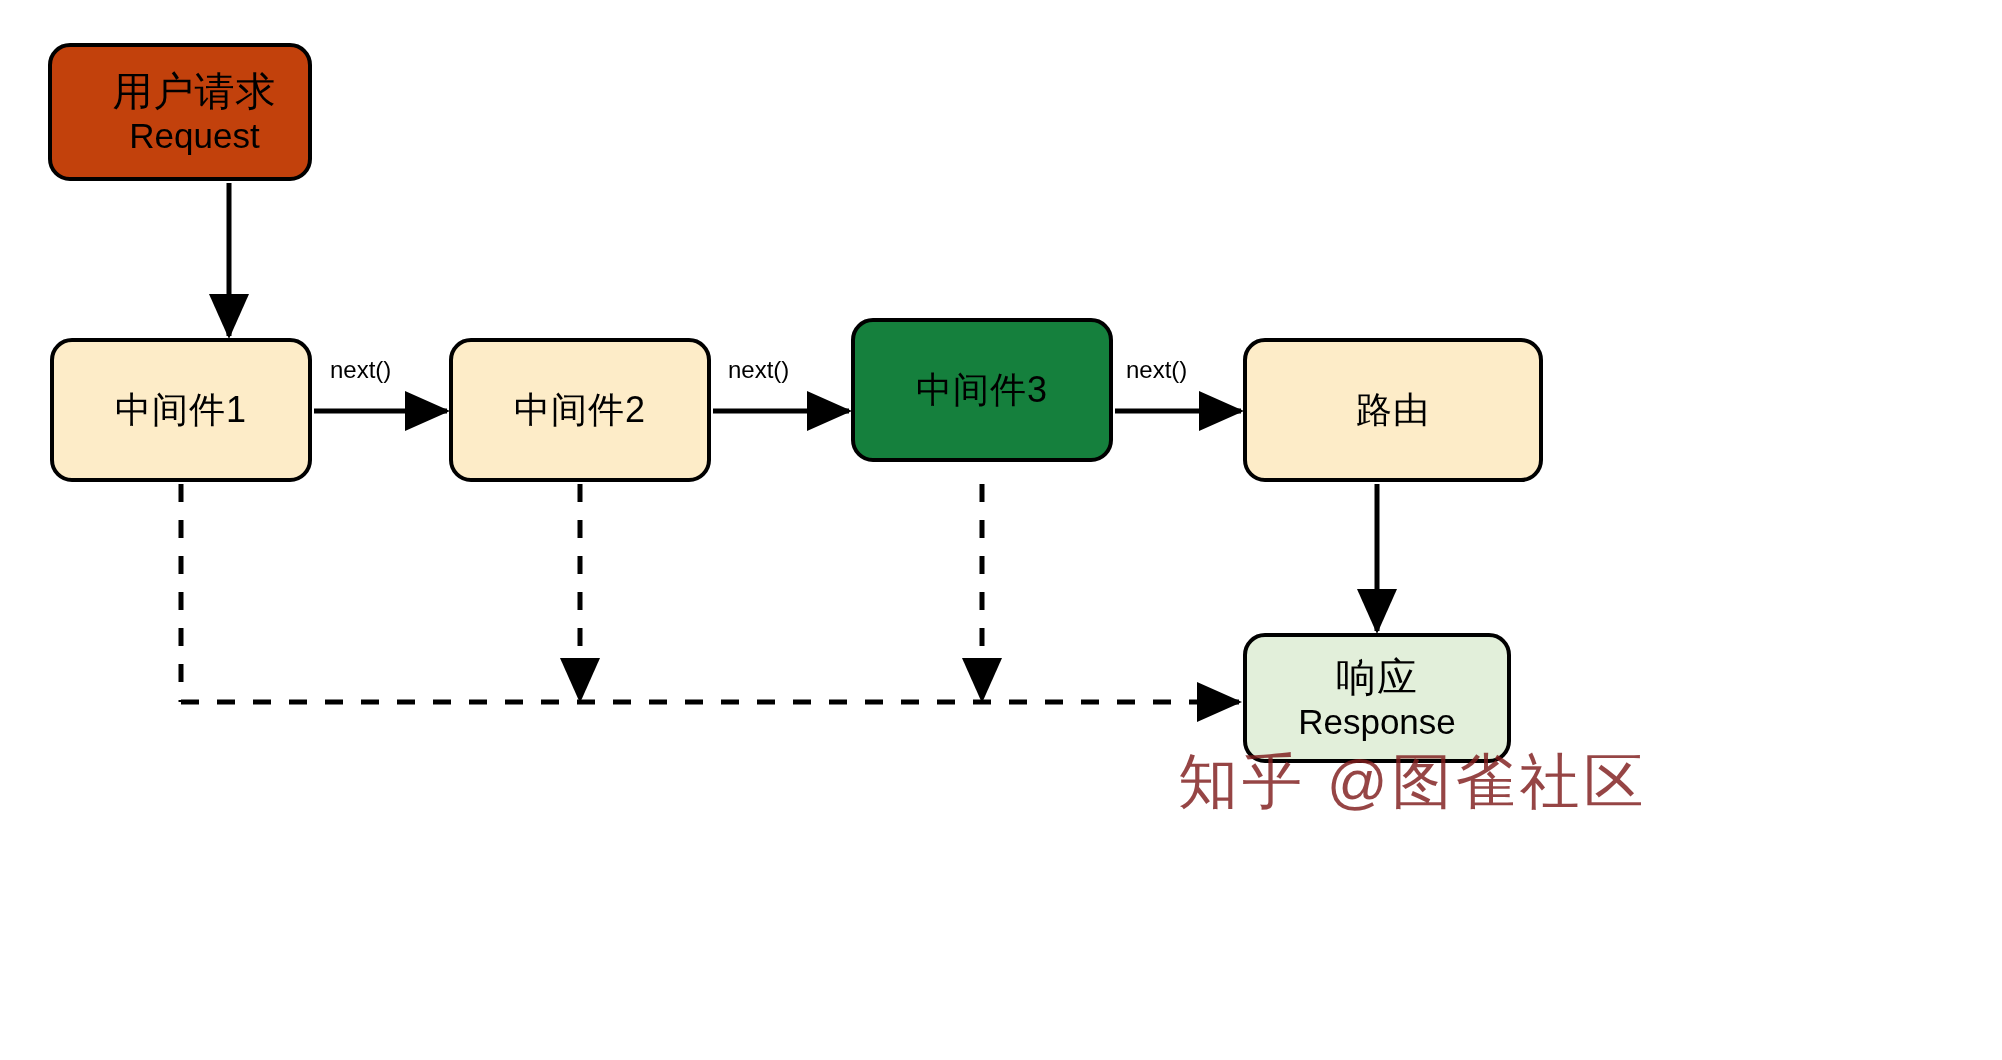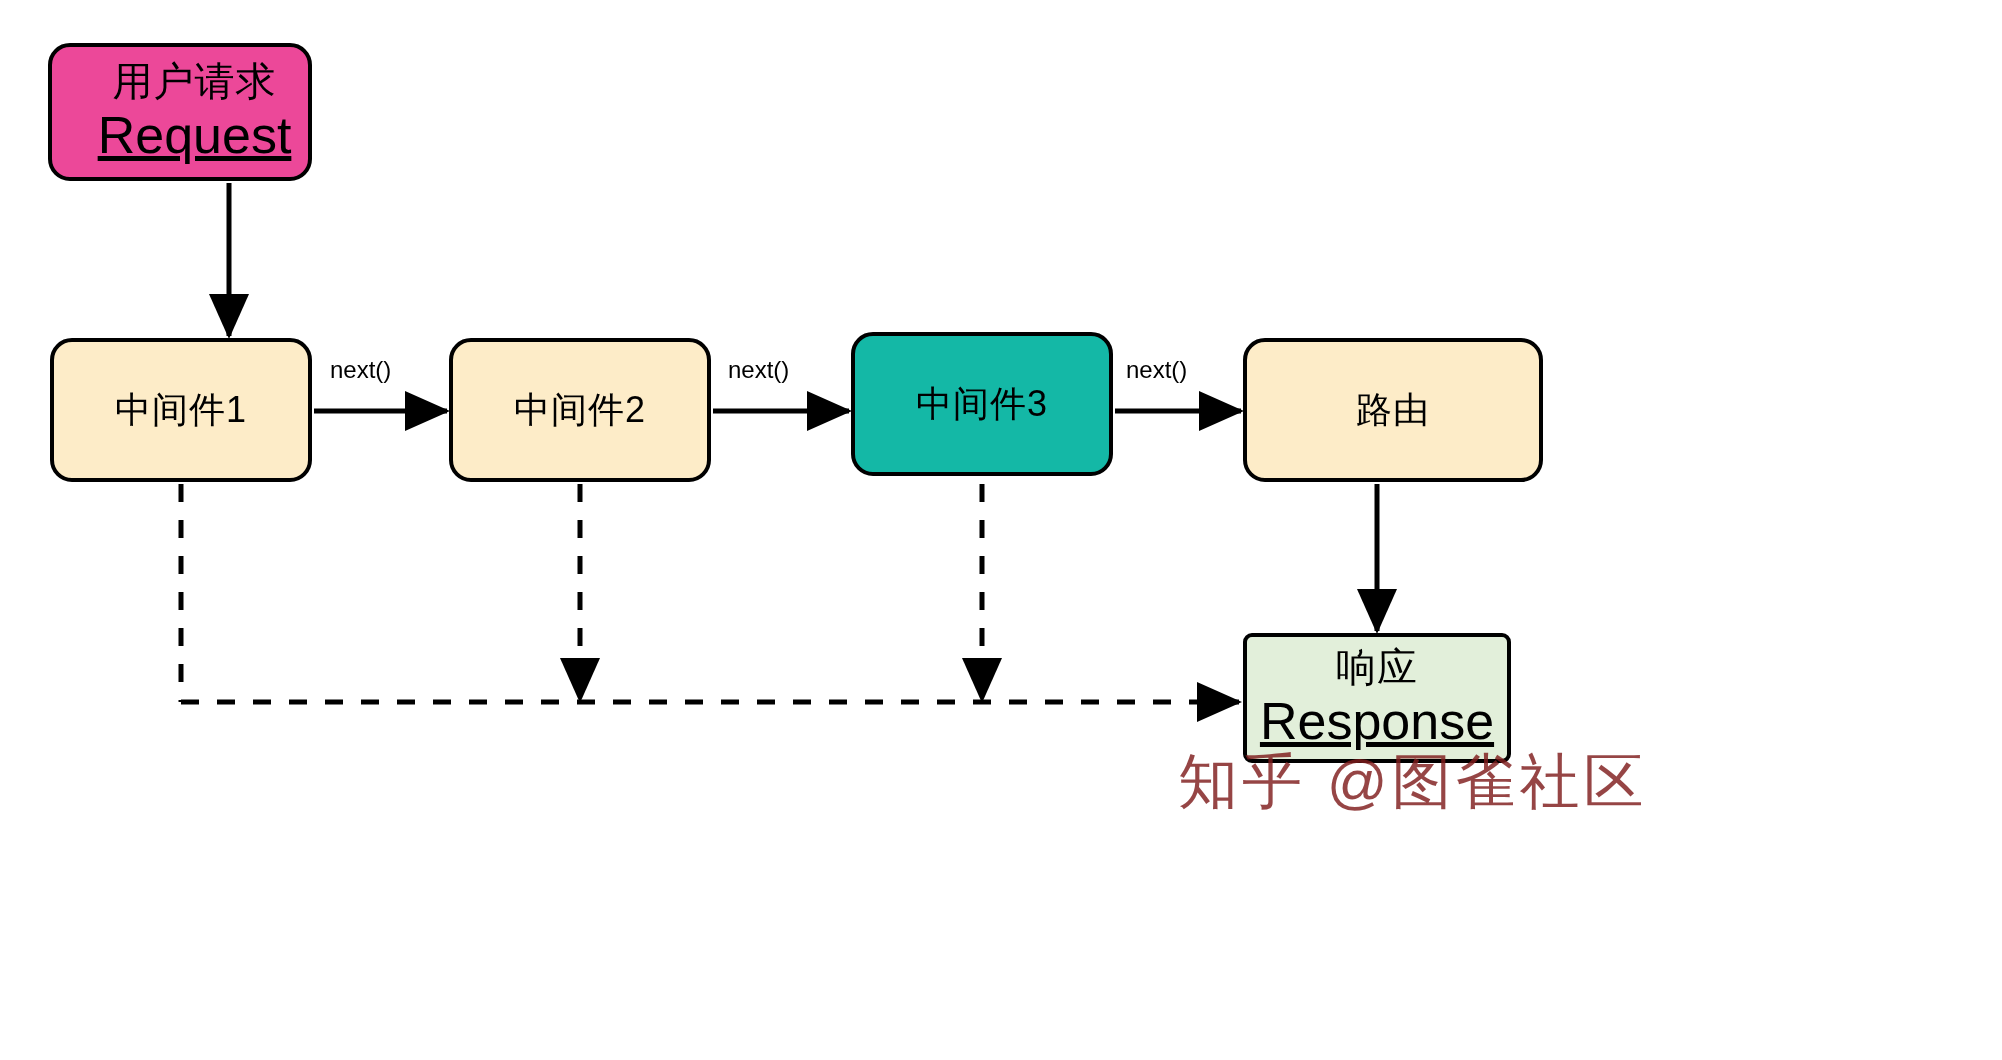--- a/index.html
+++ b/index.html
@@ -35,70 +35,68 @@
     justify-content: center;
     text-align: center;
     color: #000000;
     line-height: 1.18;
   }
   .node .cn {
     font-size: 40px;
     letter-spacing: 1px;
   }
   .node .en {
-    font-size: 52px;
+    font-size: 35px;
     letter-spacing: 0px;
-    text-decoration: underline;
   }
   .node.single .cn {
     font-size: 36px;
   }
   .node-request {
     left: 48px;
     top: 43px;
     width: 264px;
     height: 138px;
-    background: #ec4899;
+    background: #c2410c;
     padding-left: 29px;
   }
   .node-mw1 {
     left: 50px;
     top: 338px;
     width: 262px;
     height: 144px;
     background: #fdecc8;
   }
   .node-mw2 {
     left: 449px;
     top: 338px;
     width: 262px;
     height: 144px;
     background: #fdecc8;
   }
   .node-mw3 {
     left: 851px;
-    top: 332px;
+    top: 318px;
     width: 262px;
     height: 144px;
-    background: #14b8a6;
+    background: #15803d;
   }
   .node-route {
     left: 1243px;
     top: 338px;
     width: 300px;
     height: 144px;
     background: #fdecc8;
   }
   .node-response {
     left: 1243px;
     top: 633px;
     width: 268px;
     height: 130px;
     background: #e2efda;
-    border-radius: 9px;
   }
   .edge-label {
     position: absolute;
     font-family: Liberation Sans, sans-serif;
     font-size: 24px;
     color: #000000;
     white-space: nowrap;
     text-align: center;
   }
   .lbl-next1 { left: 330px; top: 356px; }

